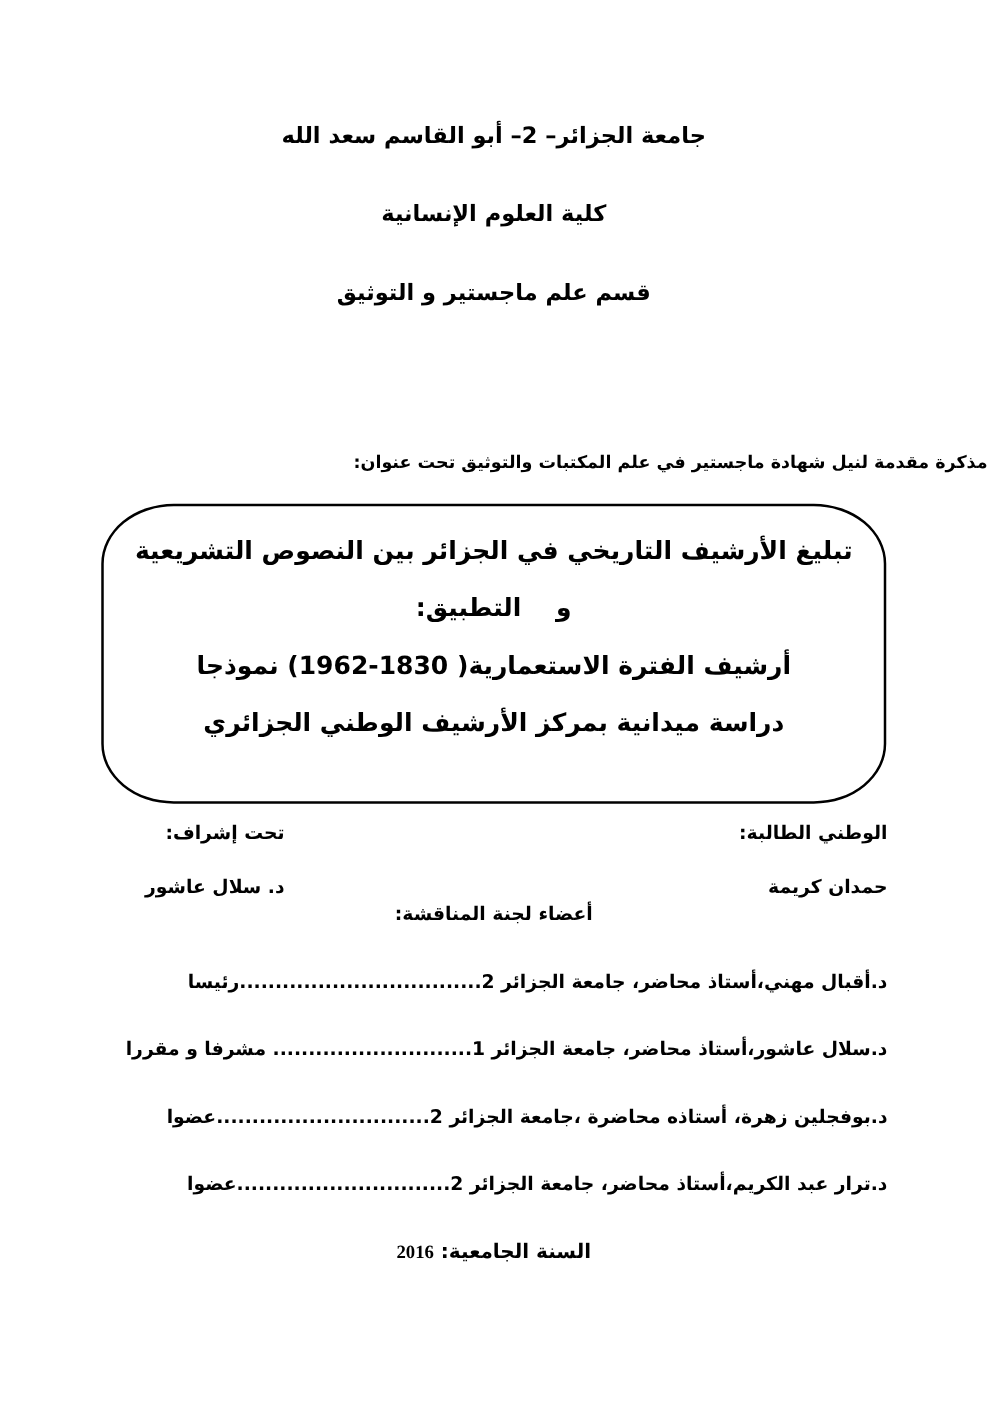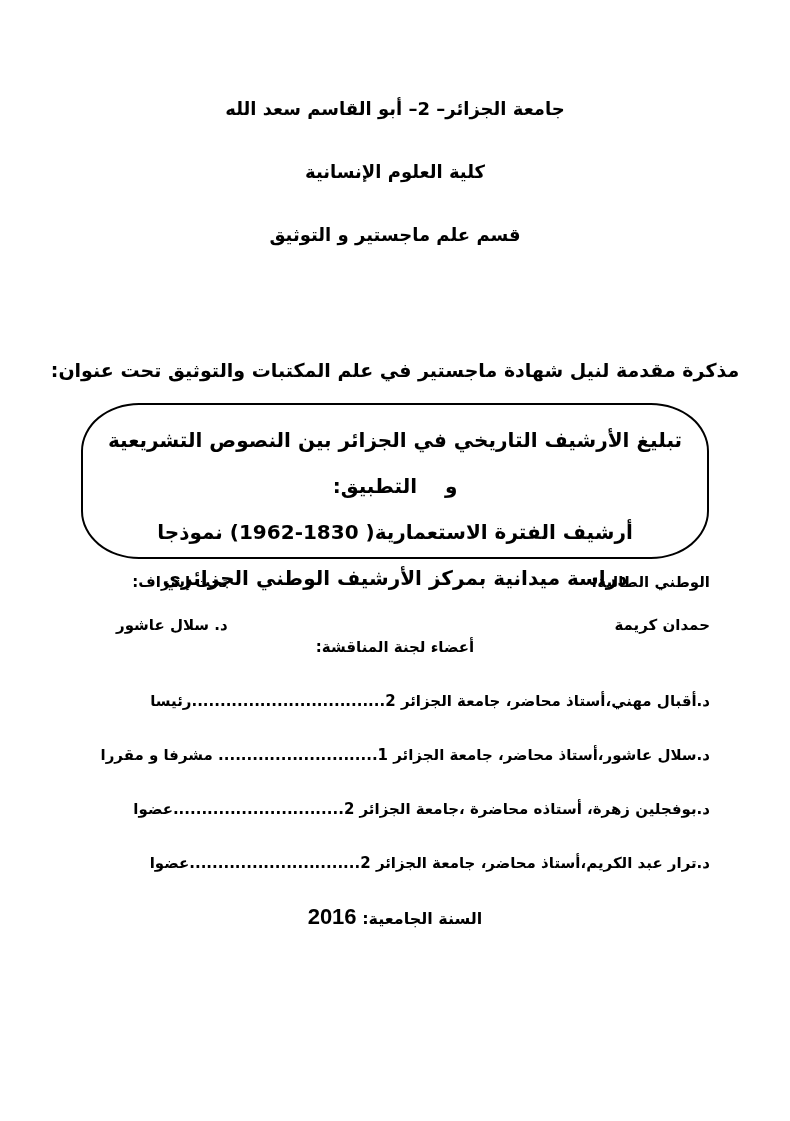--- a/index.html
+++ b/index.html
@@ -6,39 +6,39 @@
   body{
     width:790px;height:1121px;background:#ffffff;color:#000;
     font-family:"DejaVu Sans",sans-serif;font-weight:700;
     direction:rtl;overflow:hidden;
   }
   .page{width:100%;height:100%;box-sizing:border-box;padding-top:97px}
 
   .hline{text-align:center;font-size:18px;line-height:24px}
   .hline + .hline{margin-top:39px}
 
-  .memo{margin-top:112px;text-align:center;font-size:19px;line-height:22px}
+  .memo{margin-top:112px;text-align:right;font-size:14px;line-height:22px}
 
   .title-box{
-    width:628px;height:156px;margin:22px auto 0;
+    width:628px;height:240px;margin:22px auto 0;
     border:2px solid #000;border-radius:58px / 48px;
     box-sizing:border-box;padding-top:12px;text-align:center;
   }
   .tline{font-size:20px;line-height:46px;white-space:pre-wrap}
 
   .prep-row{display:flex;justify-content:space-between;margin:12px 80px 0 116px}
   .prep-col{font-size:15px;line-height:22px}
   .prep-col .name{margin-top:21px}
   .prep-col.supervisor{text-align:right}
 
   .committee-heading{text-align:center;font-size:15px;line-height:22px}
   .member{margin:32px 80px 0 0;text-align:right;font-size:15px;line-height:22px}
 
   .year{margin-top:32px;text-align:center;font-size:16px;line-height:22px}
-  .year .num{font-family:Liberation Sans, sans-serif;font-size:22px}
+  .year .num{font-family:Liberation Serif, serif;font-size:15px}
 </style>
 </head>
 <body>
 
 <div class="page">
 
   <div class="hline">جامعة الجزائر– 2– أبو القاسم سعد الله</div>
   <div class="hline">كلية العلوم الإنسانية</div>
   <div class="hline">قسم علم ماجستير و التوثيق</div>
 

